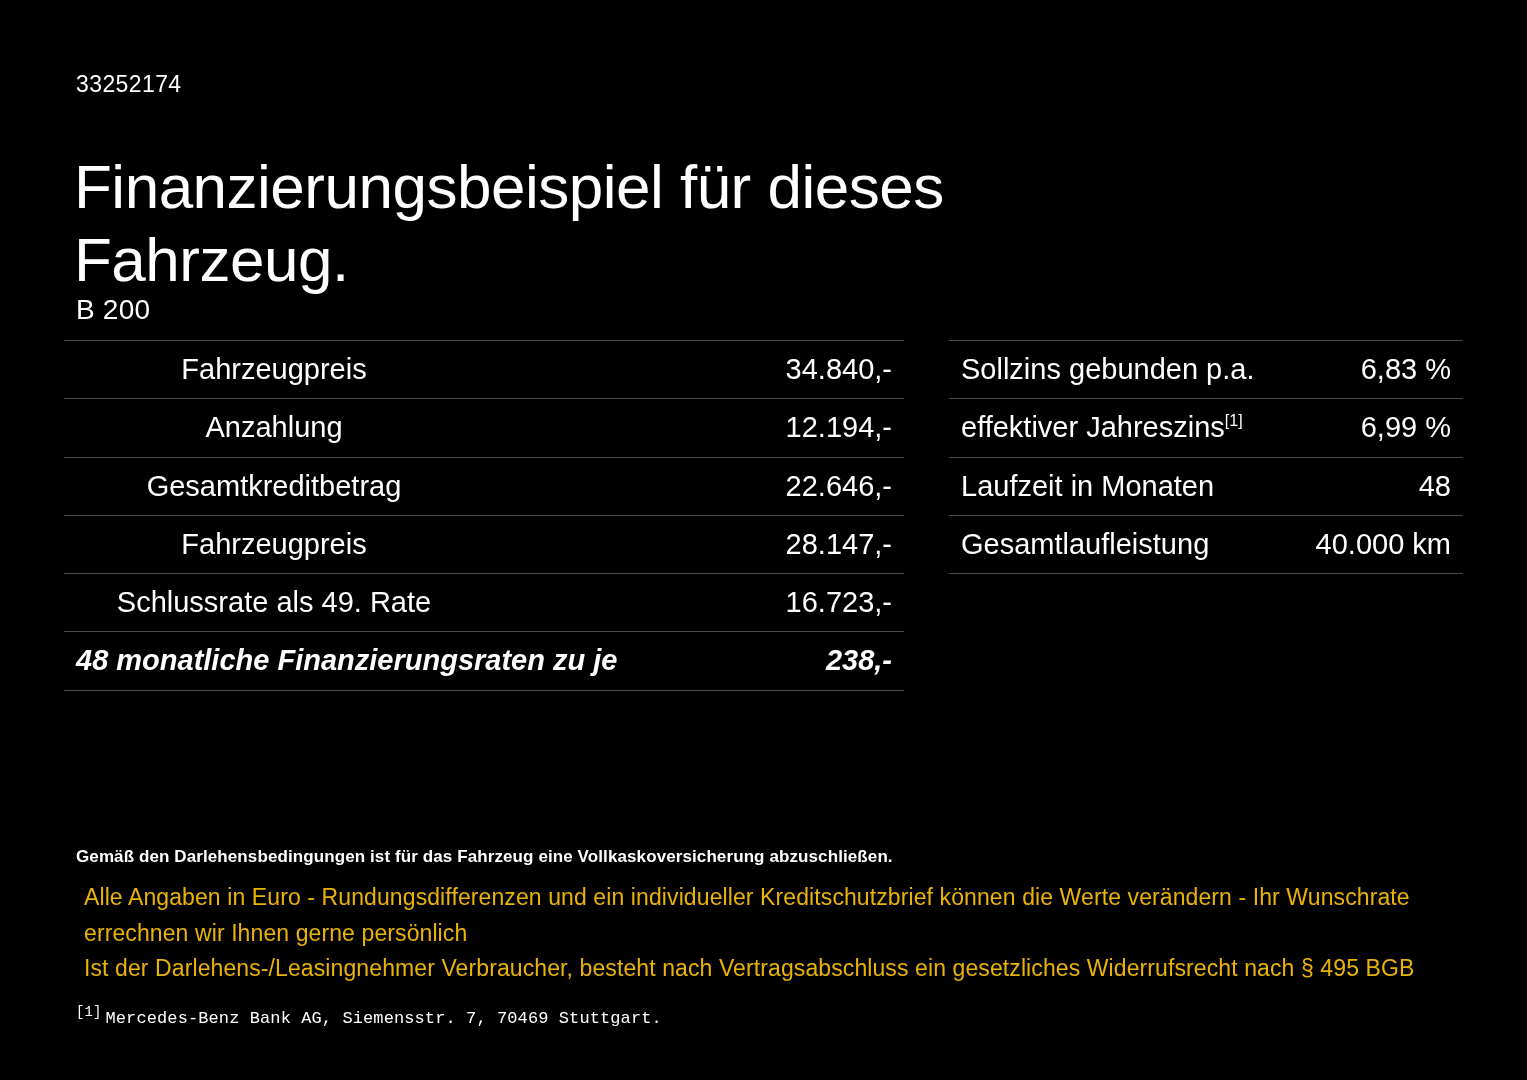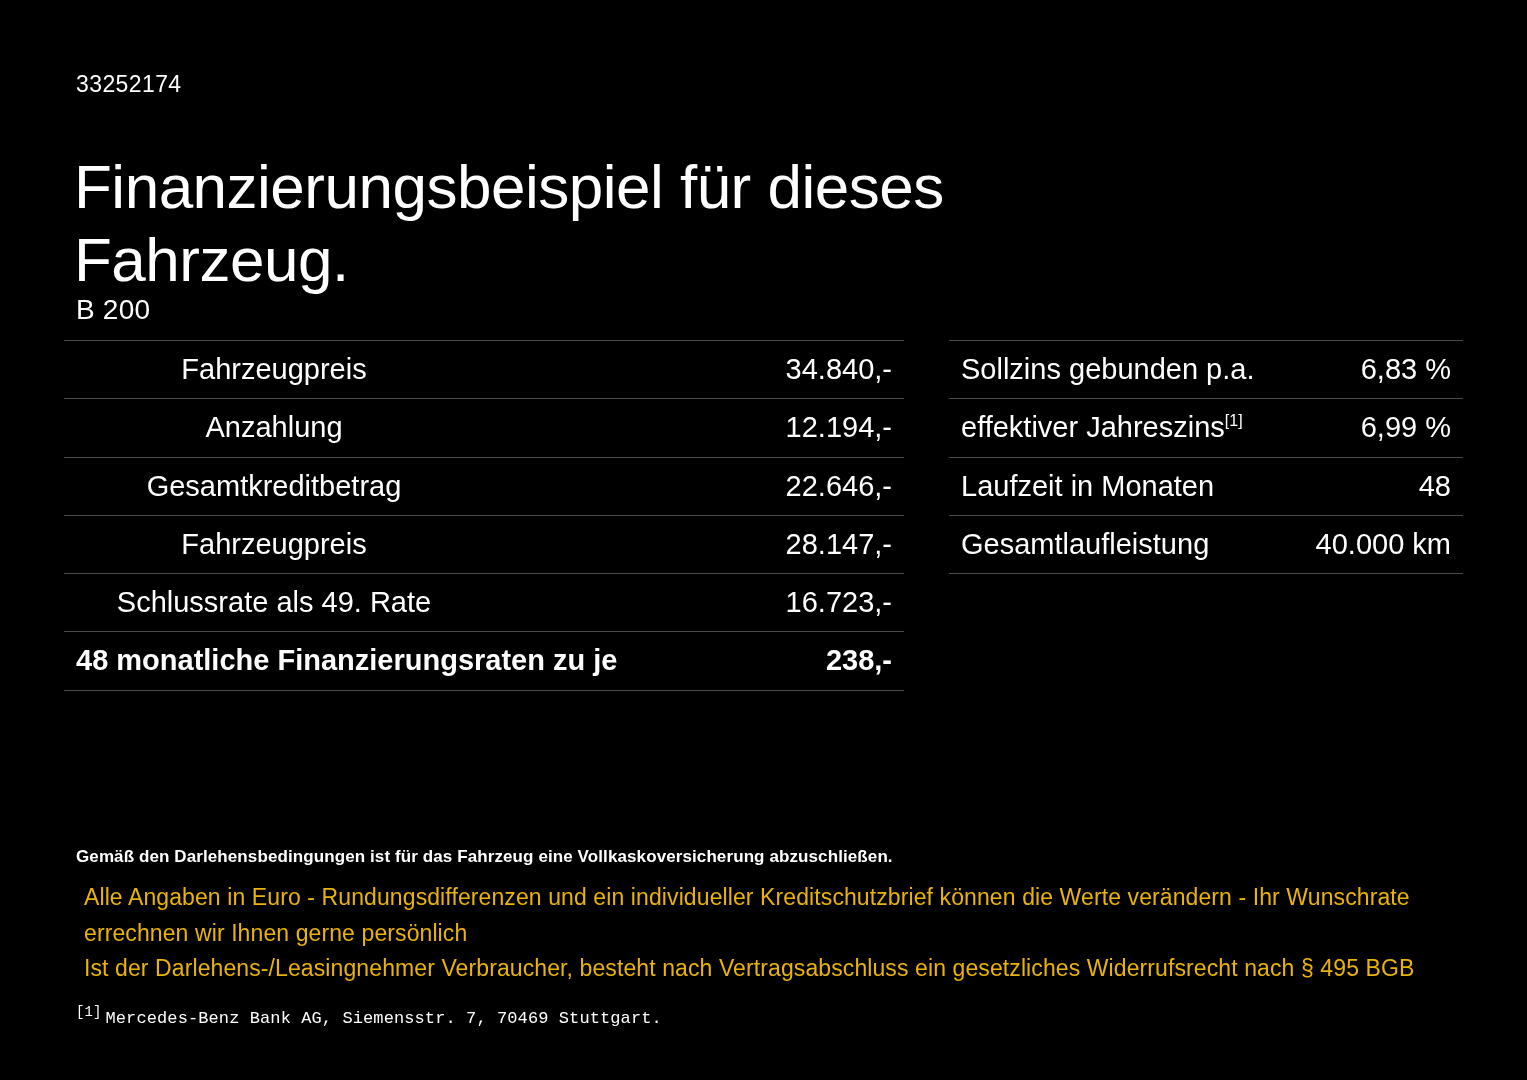--- a/index.html
+++ b/index.html
@@ -87,20 +87,21 @@
     white-space: nowrap;
   }
   table.fin td.label {
     text-align: center;
   }
   table.fin td.value {
     text-align: right;
   }
   table.fin tr.bold td {
     font-weight: bold;
+    font-style: italic;
   }
   .sup {
     font-size: 16px;
     vertical-align: super;
     line-height: 0;
   }
 
   .footnotes {
     position: absolute;
     left: 76px;

